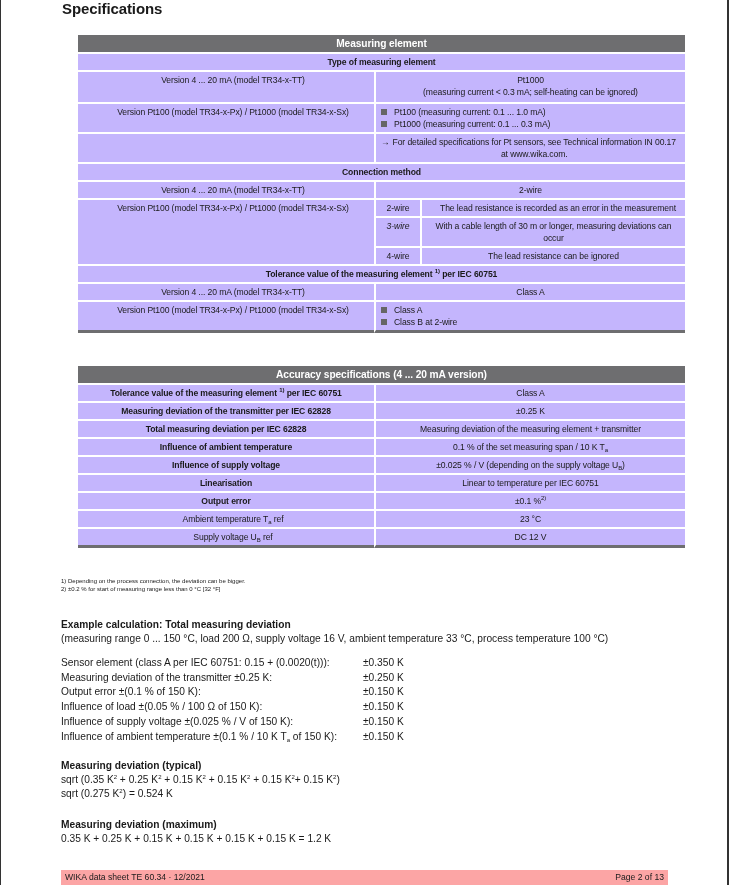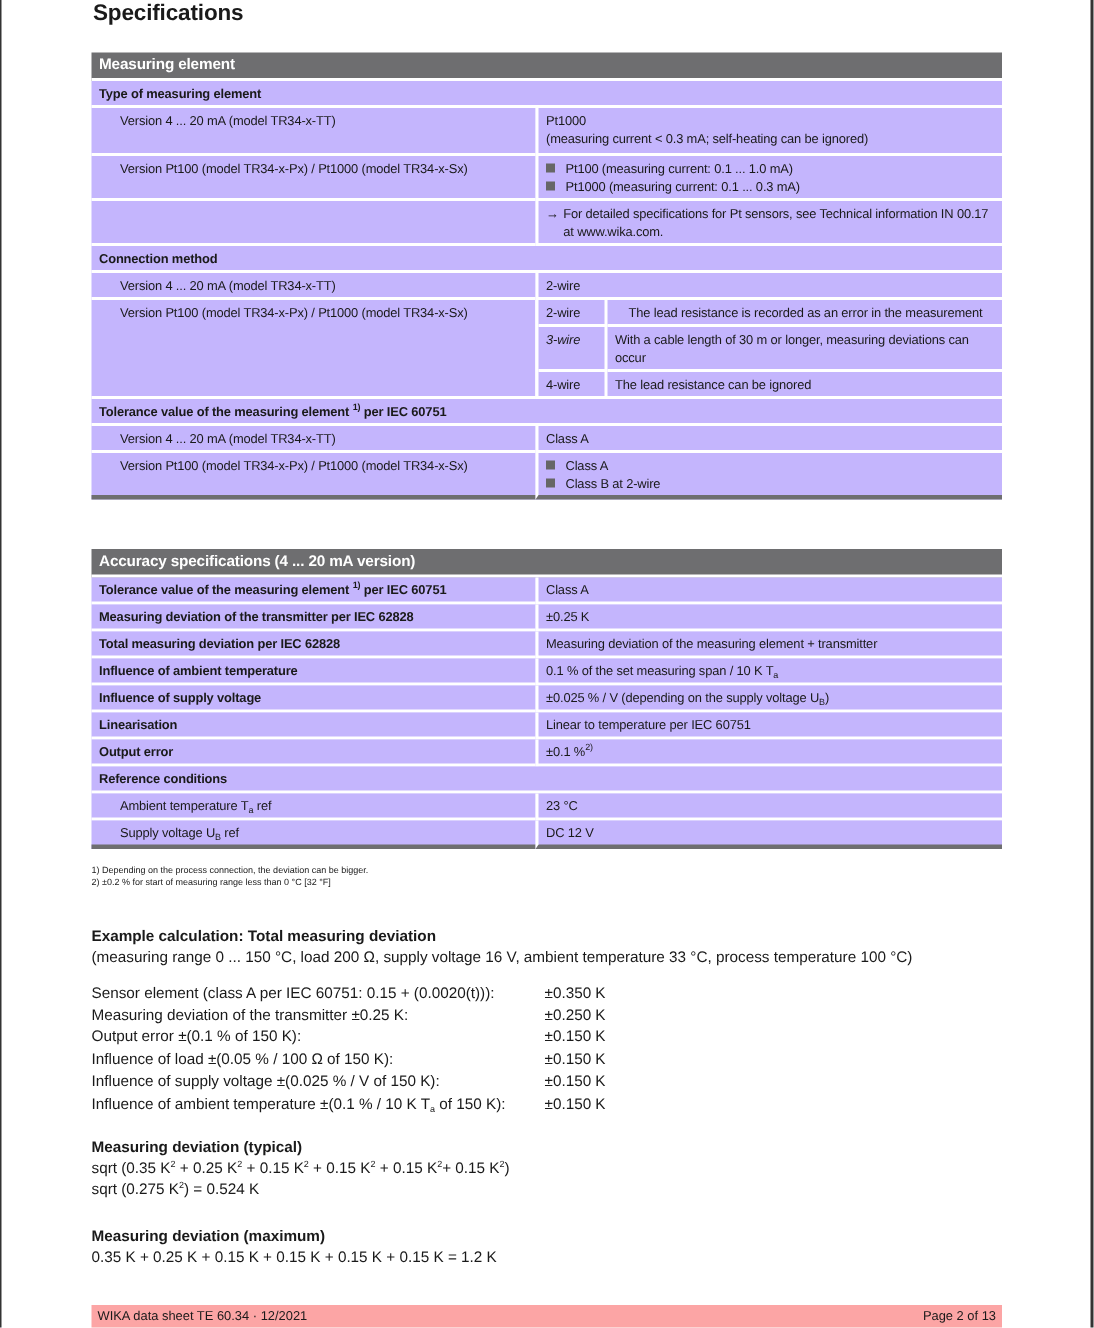--- a/index.html
+++ b/index.html
@@ -9,23 +9,23 @@
     font-family: "Liberation Sans", sans-serif;
     color: #1a1a1a;
   }
   .page-border-left { position: absolute; left: 0; top: 0; width: 1px; height: 885px; background: #333; }
   .page-border-right { position: absolute; left: 727px; top: 0; width: 2px; height: 885px; background: #333; }
   .title {
     position: absolute; left: 62px; top: 0px;
     font-size: 15px; font-weight: bold; letter-spacing: -0.1px;
   }
   table.spec {
-    position: absolute; left: 61px; width: 607px;
+    position: absolute; left: 78px; width: 607px;
     border-collapse: separate; border-spacing: 0;
-    font-size: 8.6px; letter-spacing: -0.1px;
+    font-size: 8.6px; letter-spacing: -0.1px; text-align: center;
   }
   table.spec td {
     background: #c4b5fd;
     padding: 2px 5px 2px 5px;
     vertical-align: top;
     border-bottom: 2px solid #fff;
     line-height: 12px;
   }
   table.spec td.sep { border-left: 2px solid #fff; }
   table.spec tr.head td {
@@ -193,23 +193,20 @@
   </tr>
   <tr>
     <td class="b">Linearisation</td>
     <td class="sep">Linear to temperature per IEC 60751</td>
   </tr>
   <tr>
     <td class="b">Output error</td>
     <td class="sep"><span>±0.1 %</span><sup>2)</sup></td>
   </tr>
   <tr>
-    <td colspan="2" class="b">Reference conditions</td>
-  </tr>
-  <tr>
     <td class="ind"><span>Ambient temperature T</span><sub>a</sub><span> ref</span></td>
     <td class="sep">23 °C</td>
   </tr>
   <tr class="bottom">
     <td class="ind"><span>Supply voltage U</span><sub>B</sub><span> ref</span></td>
     <td class="sep">DC 12 V</td>
   </tr>
 </tbody>
   </table>
 

